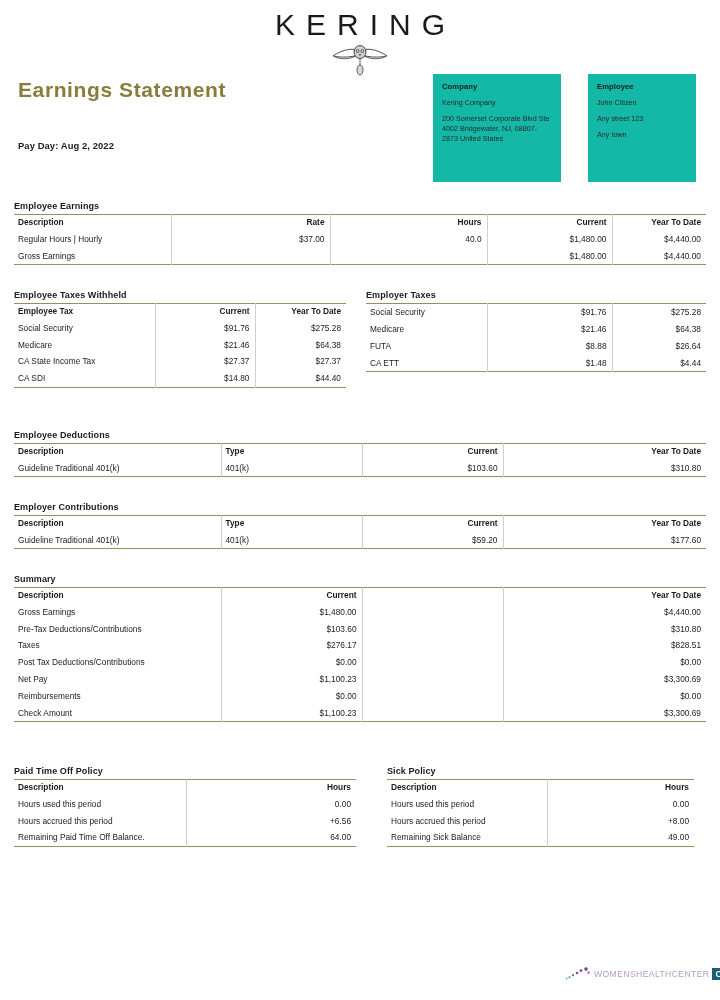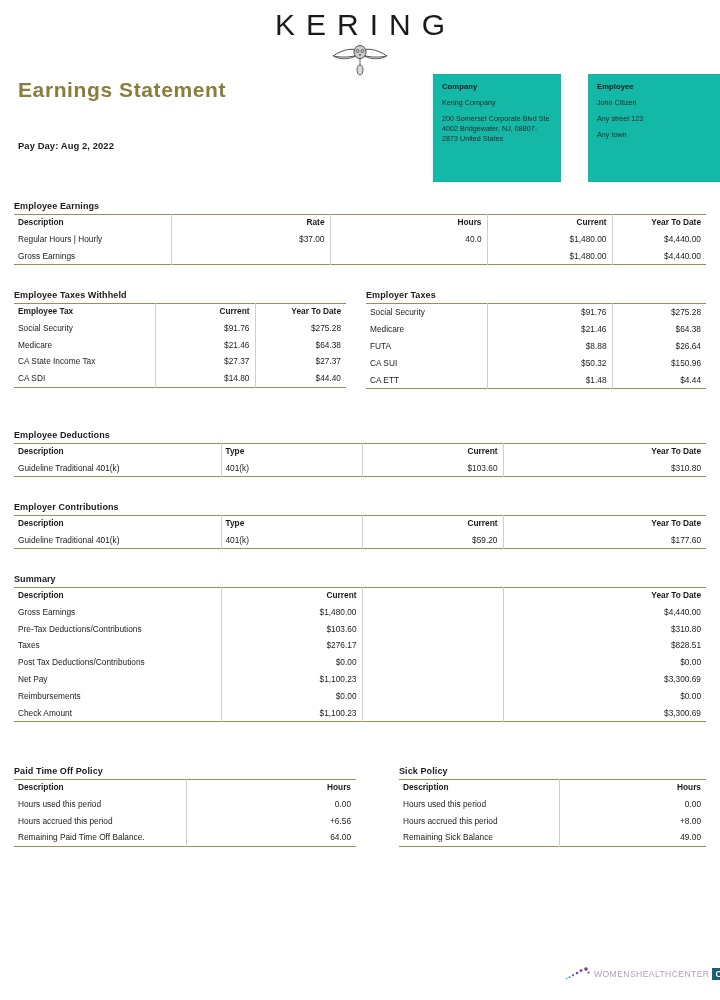--- a/index.html
+++ b/index.html
@@ -58,21 +58,21 @@
   }
 
   
   .infobox {
     position: absolute;
     background: #14b8a6;
     padding: 8px 9px 0 9px;
     overflow: hidden;
   }
   #company-box { left: 433px; top: 74px; width: 128px; height: 108px; }
-  #employee-box { left: 588px; top: 74px; width: 132px; height: 108px; }
+  #employee-box { left: 588px; top: 74px; width: 108px; height: 108px; }
   .infobox-title {
     font-size: 7.6px; font-weight: bold;
     color: #1b1b1b; margin-bottom: 7px;
     letter-spacing: 0.1px;
   }
   .infobox-line {
     font-size: 7.2px; color: #2a2a2a;
     line-height: 1.38; margin-bottom: 6px;
   }
 
@@ -259,25 +259,20 @@
           <td>Medicare</td>
           <td class="num">$21.46</td>
           <td class="num">$64.38</td>
         </tr>
         <tr>
           <td>FUTA</td>
           <td class="num">$8.88</td>
           <td class="num">$26.64</td>
         </tr>
         <tr>
-          <td>CA SUI</td>
-          <td class="num">$50.32</td>
-          <td class="num">$150.96</td>
-        </tr>
-        <tr>
           <td>CA ETT</td>
           <td class="num">$1.48</td>
           <td class="num">$4.44</td>
         </tr>
       </tbody>
   </table>
 </div>
 
 <div class="section" style="left:14px; top:430px; width:692px;">
   <div class="section-title">Employee Deductions</div>
@@ -414,21 +409,21 @@
           <td class="num">+6.56</td>
         </tr>
         <tr class="pad-row">
           <td>Remaining Paid Time Off Balance.</td>
           <td class="num">64.00</td>
         </tr>
       </tbody>
   </table>
 </div>
 
-<div class="section" style="left:399px; top:766px; width:307px;">
+<div class="section" style="left:387px; top:766px; width:307px;">
   <div class="section-title">Sick Policy</div>
   <table class="pt">
     <colgroup>
         <col style="width:160px">
         <col style="width:147px">
       </colgroup>
     <tbody>
         <tr class="head">
           <th>Description</th>
           <th class="num">Hours</th>

